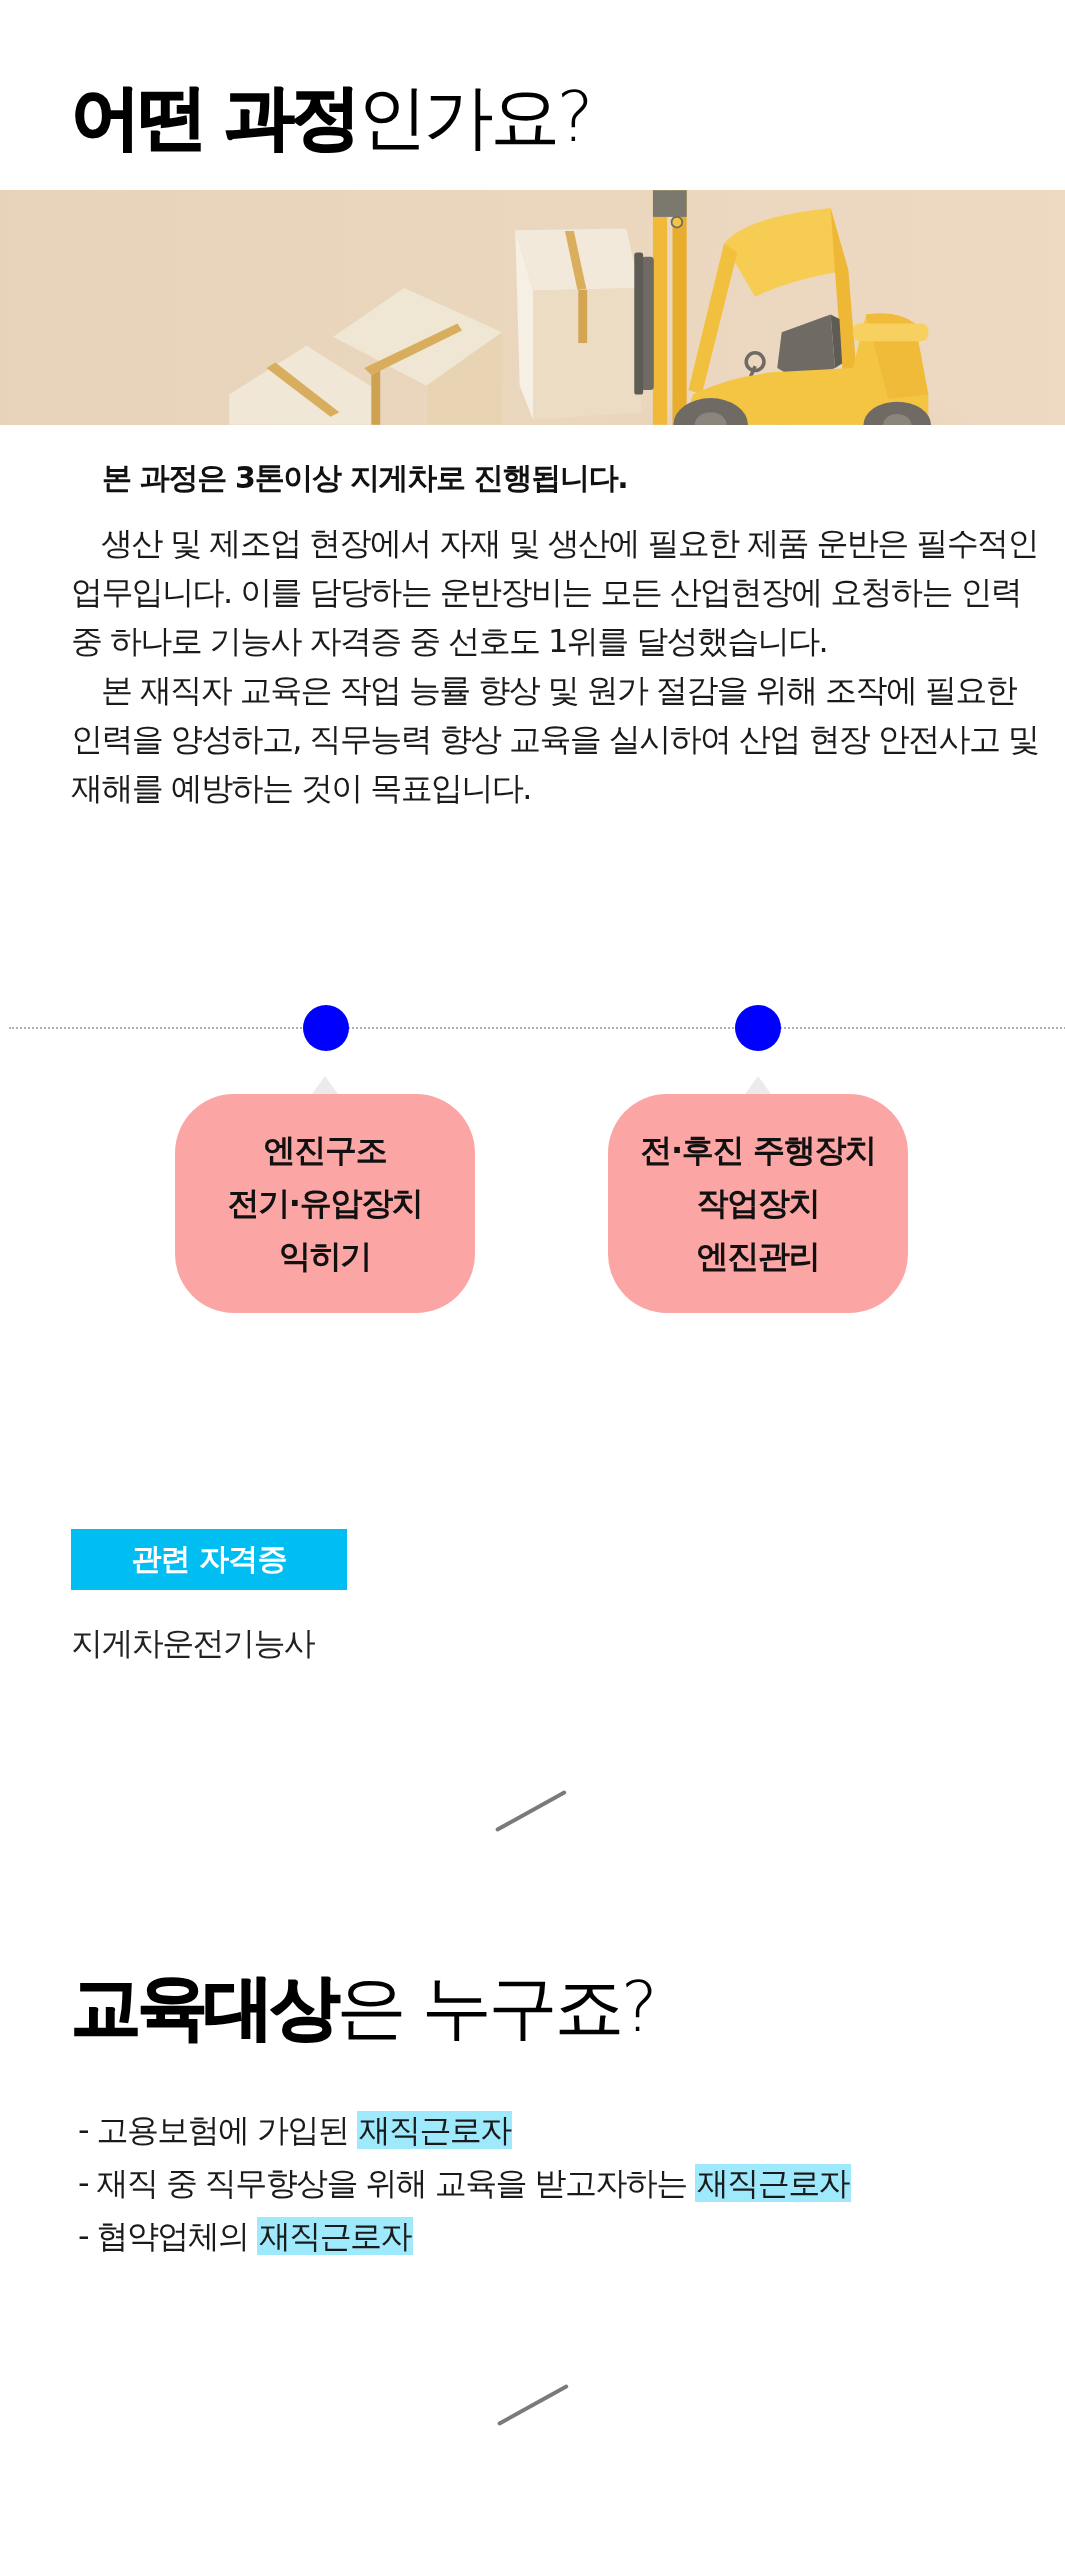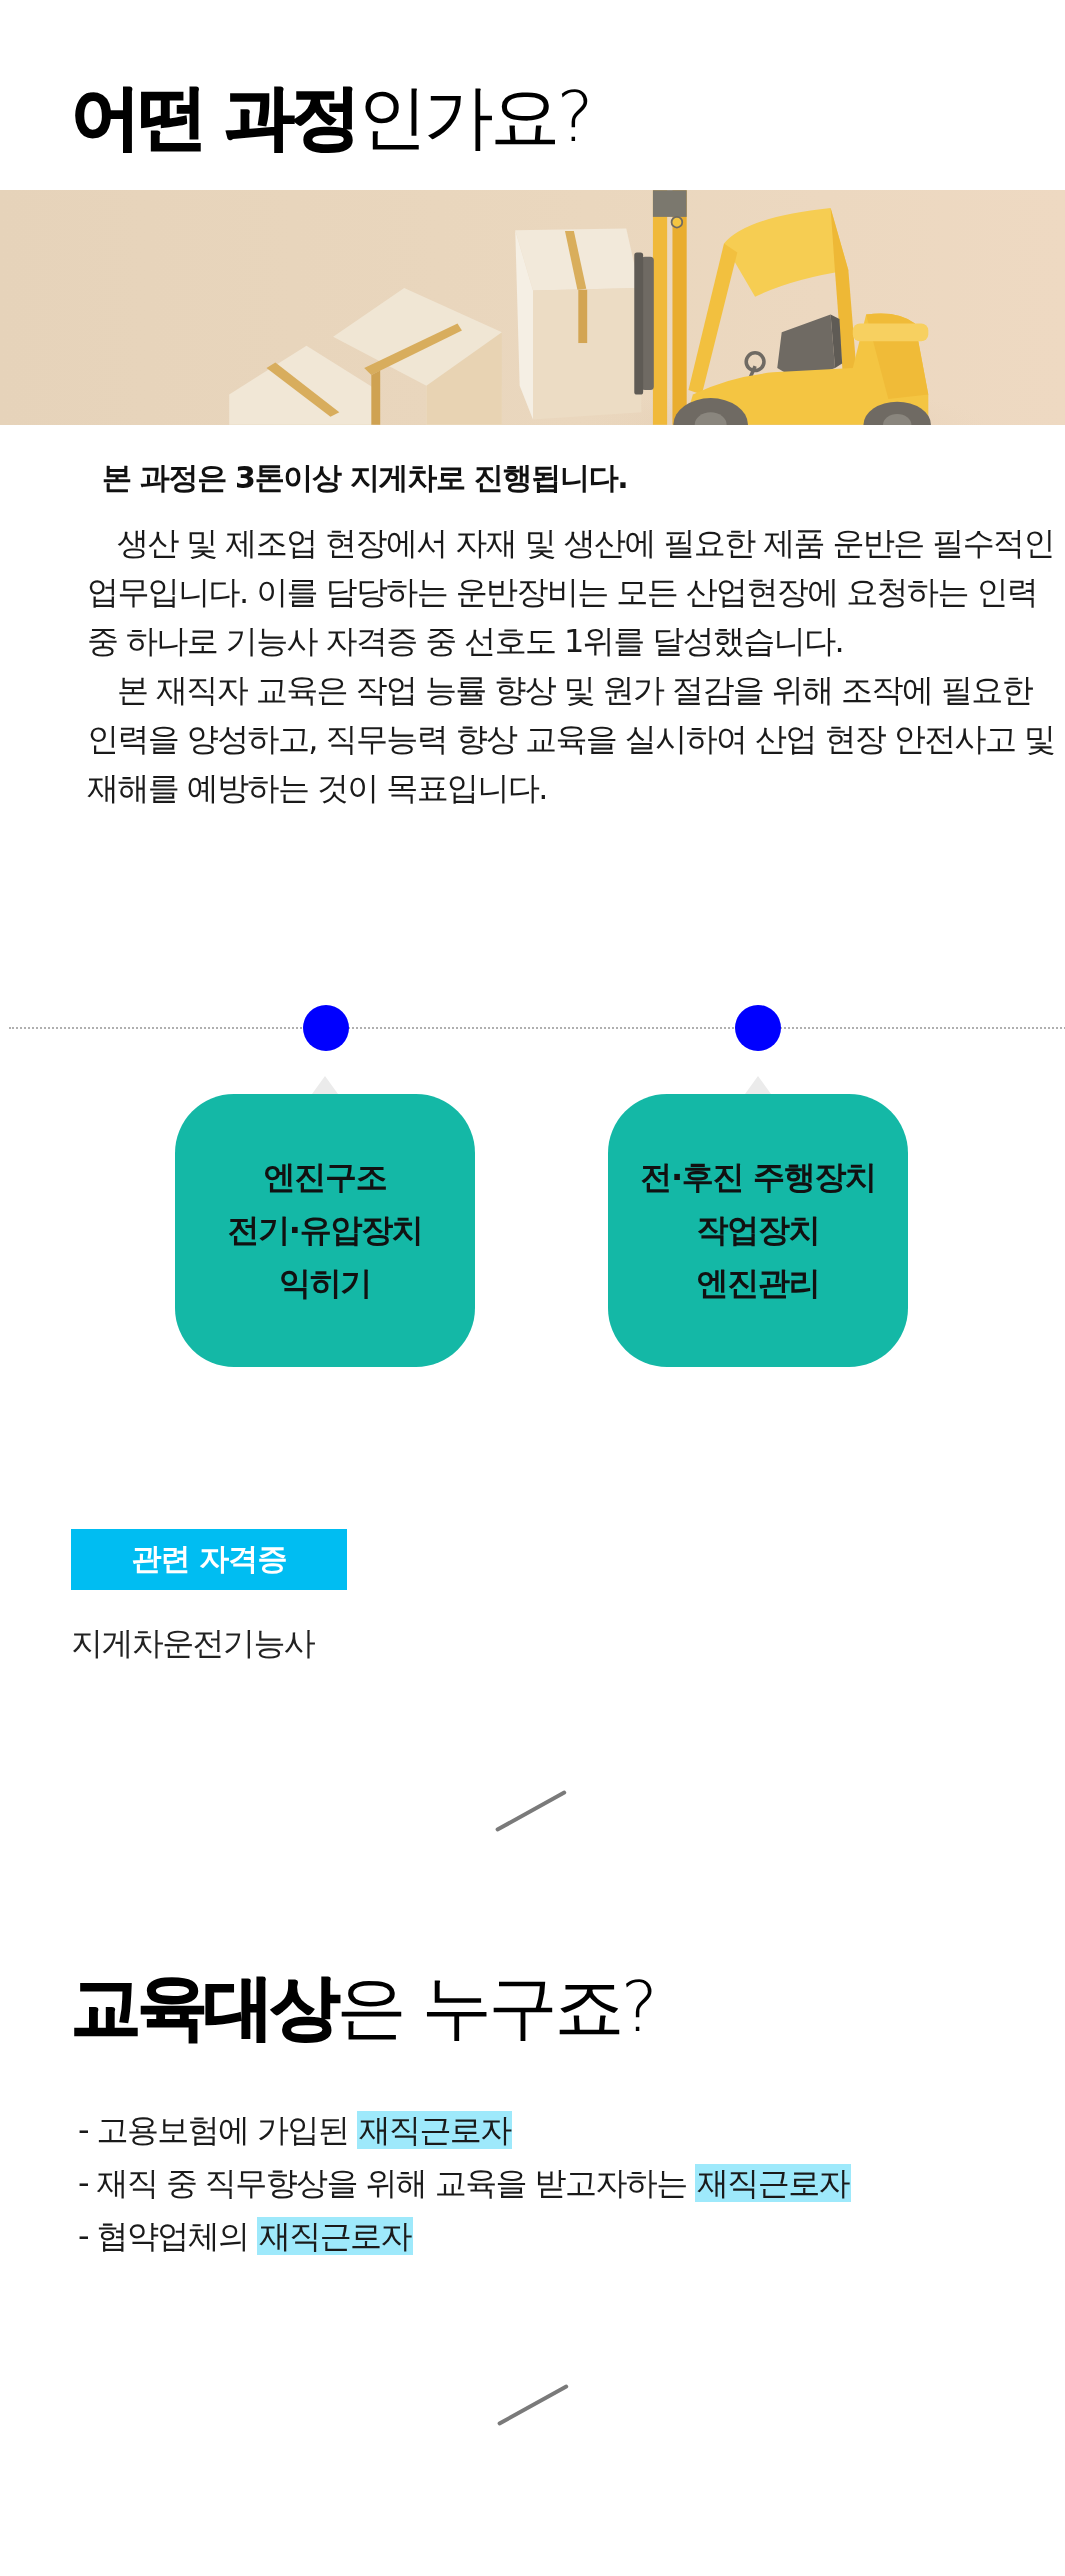--- a/index.html
+++ b/index.html
@@ -13,28 +13,28 @@
   #h1 { top: 82px; }
   #h2 { top: 1972px; }
 
   
   .banner { position: absolute; left: 0; top: 190px; width: 1066px; height: 235px;
             background: linear-gradient(90deg, #e6d3ba 0%, #ead7be 55%, #eed9c2 100%); overflow: hidden; }
 
   
   .lead { position: absolute; left: 102px; top: 458px; font-size: 30px; font-weight: 700; letter-spacing: -1.3px; white-space: nowrap; }
   .para { position: absolute; left: 71px; top: 519px; width: 959px; font-size: 32px; line-height: 49px; letter-spacing: -1.6px; color: #1a1a1a; }
-  .para .line { display: block; white-space: nowrap; margin-left: 16px; }
+  .para .line { display: block; white-space: nowrap; }
   .para .indent { padding-left: 30px; }
 
   
   .timeline-line { position: absolute; left: 9px; top: 1027px; width: 1057px; height: 0;
                    border-top: 2.7px dotted #b0b0b0; }
   .dot { position: absolute; width: 46px; height: 46px; border-radius: 50%; background: #0000ff; top: 1005px; }
-  .bubble { position: absolute; top: 1094px; width: 300px; height: 273px; background: #14b8a6; border-radius: 59px;
+  .bubble { position: absolute; top: 1094px; width: 300px; height: 219px; background: #fca5a5; border-radius: 59px;
             display: flex; flex-direction: column; align-items: center; justify-content: center; }
   .bubble::before { content: ""; position: absolute; top: -18px; left: 50%; transform: translateX(-50%);
                     border-left: 13.3px solid transparent; border-right: 13.3px solid transparent; border-bottom: 18.7px solid #ebebeb; }
   .bubble .bl { font-size: 32px; font-weight: 700; line-height: 53px; letter-spacing: -1.3px; white-space: nowrap; color: #111; }
 
   
   .badge { position: absolute; left: 71px; top: 1529px; width: 276px; height: 61px; background: #00bdf2;
            color: #fff; font-size: 30px; font-weight: 700; letter-spacing: -0.9px;
            display: flex; align-items: center; justify-content: center; }
   .cert-name { position: absolute; left: 71px; top: 1622px; font-size: 32px; letter-spacing: -1.6px; color: #222; white-space: nowrap; }

